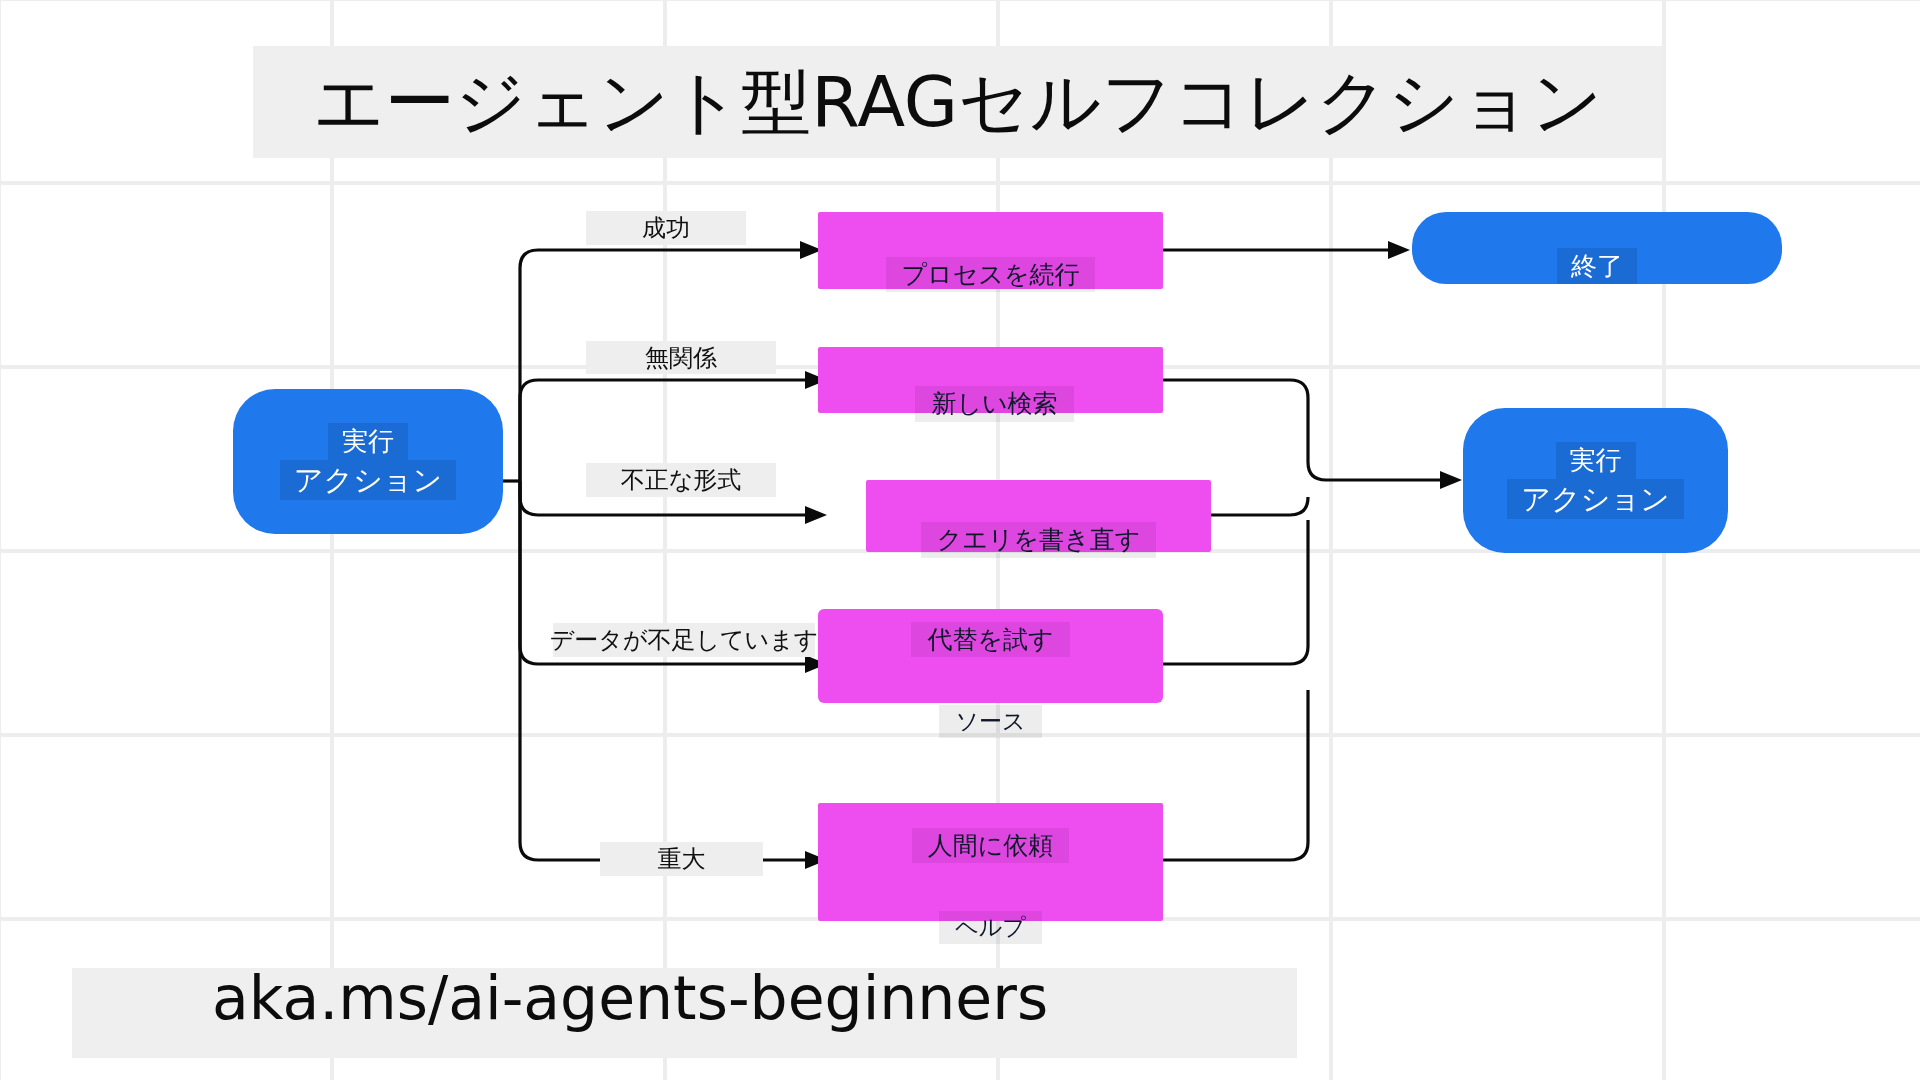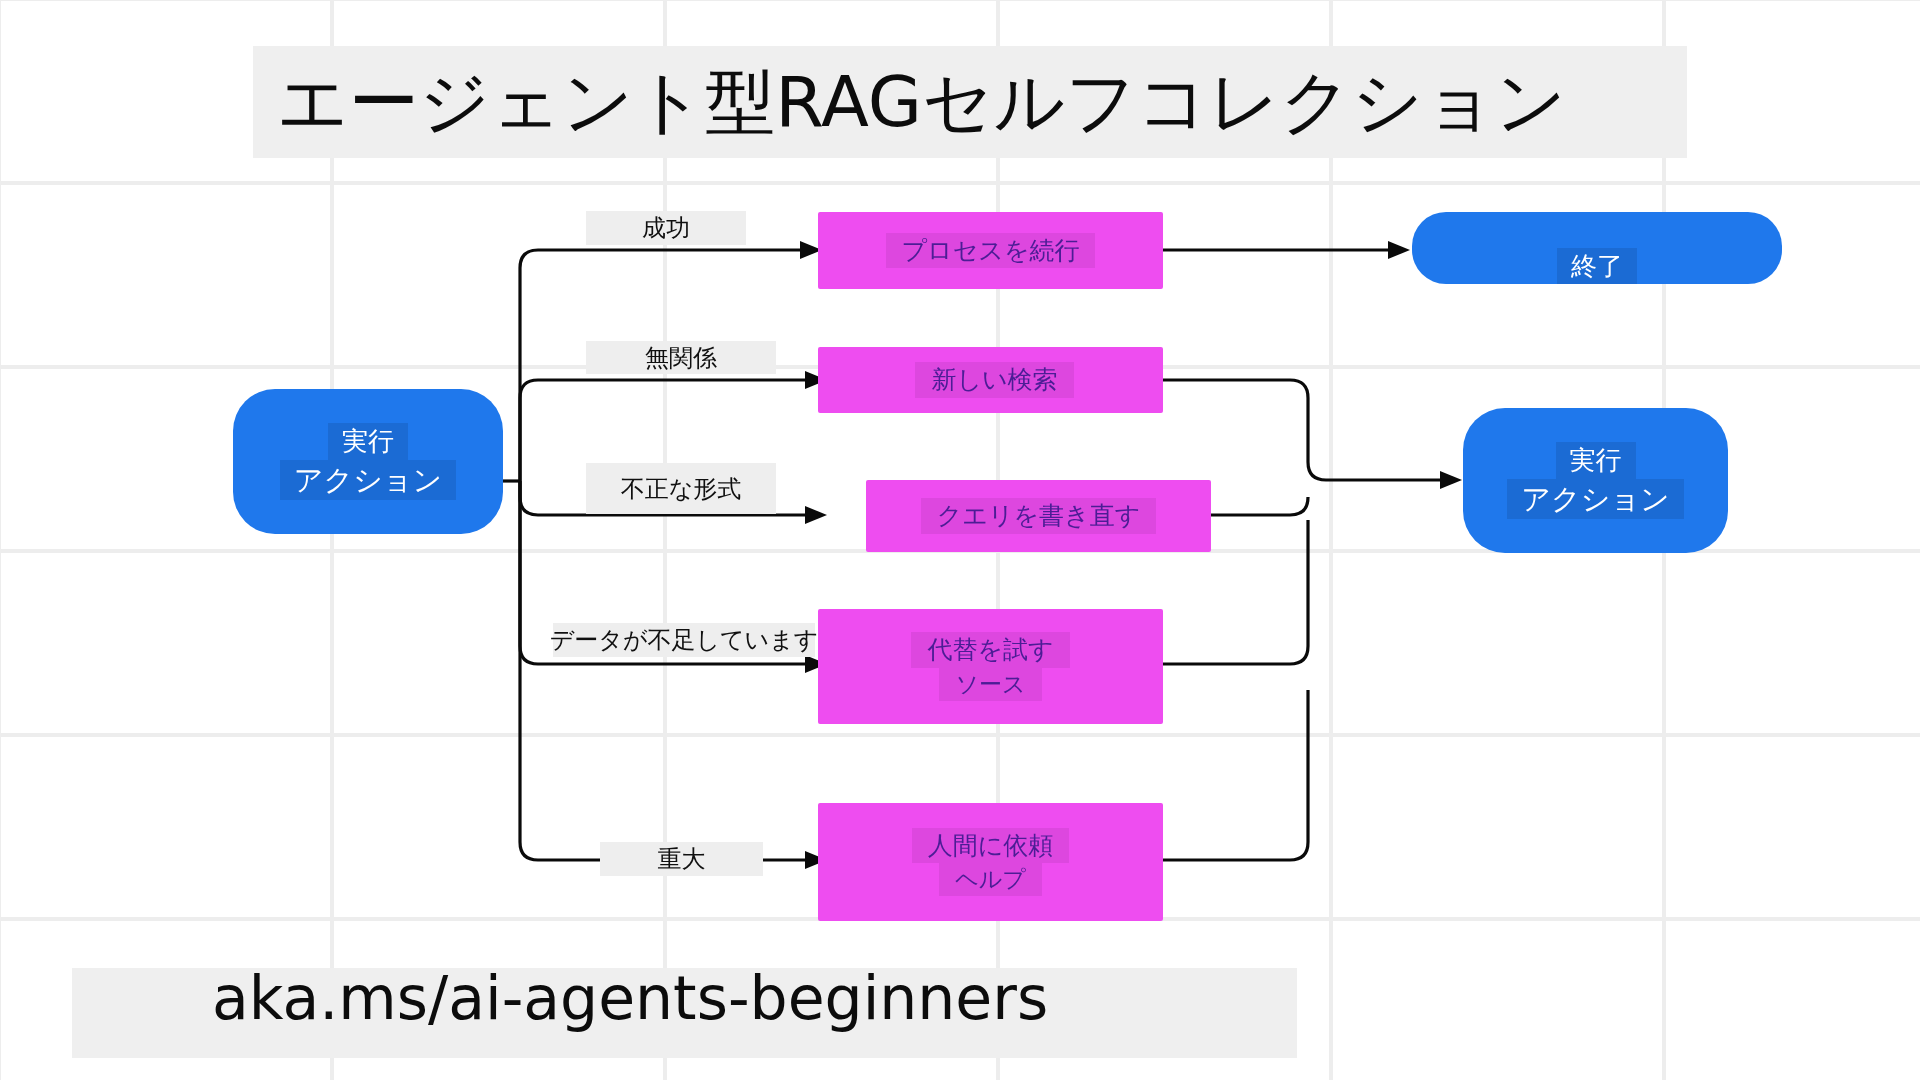--- a/index.html
+++ b/index.html
@@ -31,23 +31,22 @@
   
   #title-banner {
     position: absolute;
     left: 253px;
     top: 46px;
     width: 1410px;
     height: 112px;
     background: #efefef;
     display: flex;
     align-items: center;
-    justify-content: flex-start;
+    justify-content: center;
     z-index: 4;
-    padding-left: 24px;
   }
   #title-text {
     font-size: 70px;
     line-height: 1;
     color: #0c0c0c;
     white-space: nowrap;
     letter-spacing: 0px;
   }
 
   
@@ -110,26 +109,27 @@
     white-space: nowrap;
   }
   .node-blue .node-line.secondary { font-size: 29px; }
   .node-pill { border-radius: 34px; }
 
   .node-magenta {
     background: #ee4df0;
     border-radius: 2px;
   }
   .node-magenta .node-line {
-    color: #4c1d95;
+    color: #0f172a;
     background: rgba(0, 0, 0, 0.07);
     font-size: 25px;
     line-height: 1.34;
     padding: 1px 16px;
     white-space: nowrap;
+    margin-top: 48px;
   }
   .node-magenta .node-line.secondary { font-size: 23px; }
 
   
   .edge-label {
     position: absolute;
     z-index: 3;
     background: #eeeeee;
     color: #101010;
     font-size: 24px;
@@ -193,21 +193,21 @@
 </div>
 
 <div class="node node-magenta" style="left:818px; top:347px; width:345px; height:66px;padding-left:8px;">
   <span class="node-line">新しい検索</span>
 </div>
 
 <div class="node node-magenta" style="left:866px; top:480px; width:345px; height:72px;">
   <span class="node-line">クエリを書き直す</span>
 </div>
 
-<div class="node node-magenta" style="left:818px; top:609px; width:345px; height:115px;">
+<div class="node node-magenta" style="left:818px; top:609px; width:345px; height:94px;border-radius:6px;">
   <span class="node-line">代替を試す</span>
   <span class="node-line secondary">ソース</span>
 </div>
 
 <div class="node node-magenta" style="left:818px; top:803px; width:345px; height:118px;">
   <span class="node-line">人間に依頼</span>
   <span class="node-line secondary">ヘルプ</span>
 </div>
 
 <div class="node node-blue node-pill" style="left:1412px; top:212px; width:370px; height:72px;justify-content:flex-end;">
@@ -216,21 +216,21 @@
 
 <div class="node node-blue" style="left:1463px; top:408px; width:265px; height:145px;">
   <span class="node-line">実行</span>
   <span class="node-line secondary">アクション</span>
 </div>
 
 <div class="edge-label" style="left:586px; top:211px; width:160px; height:34px;">成功</div>
 
 <div class="edge-label" style="left:586px; top:341px; width:190px; height:33px;">無関係</div>
 
-<div class="edge-label" style="left:586px; top:463px; width:190px; height:51px;">不正な形式</div>
+<div class="edge-label" style="left:586px; top:463px; width:190px; height:34px;">不正な形式</div>
 
 <div class="edge-label" style="left:553px; top:623px; width:262px; height:34px;">データが不足しています</div>
 
 <div class="edge-label" style="left:600px; top:842px; width:163px; height:34px;">重大</div>
 
 <div id="footer-banner">
   <div id="footer-text">aka.ms/ai-agents-beginners</div>
 </div>
 
 </body></html>

